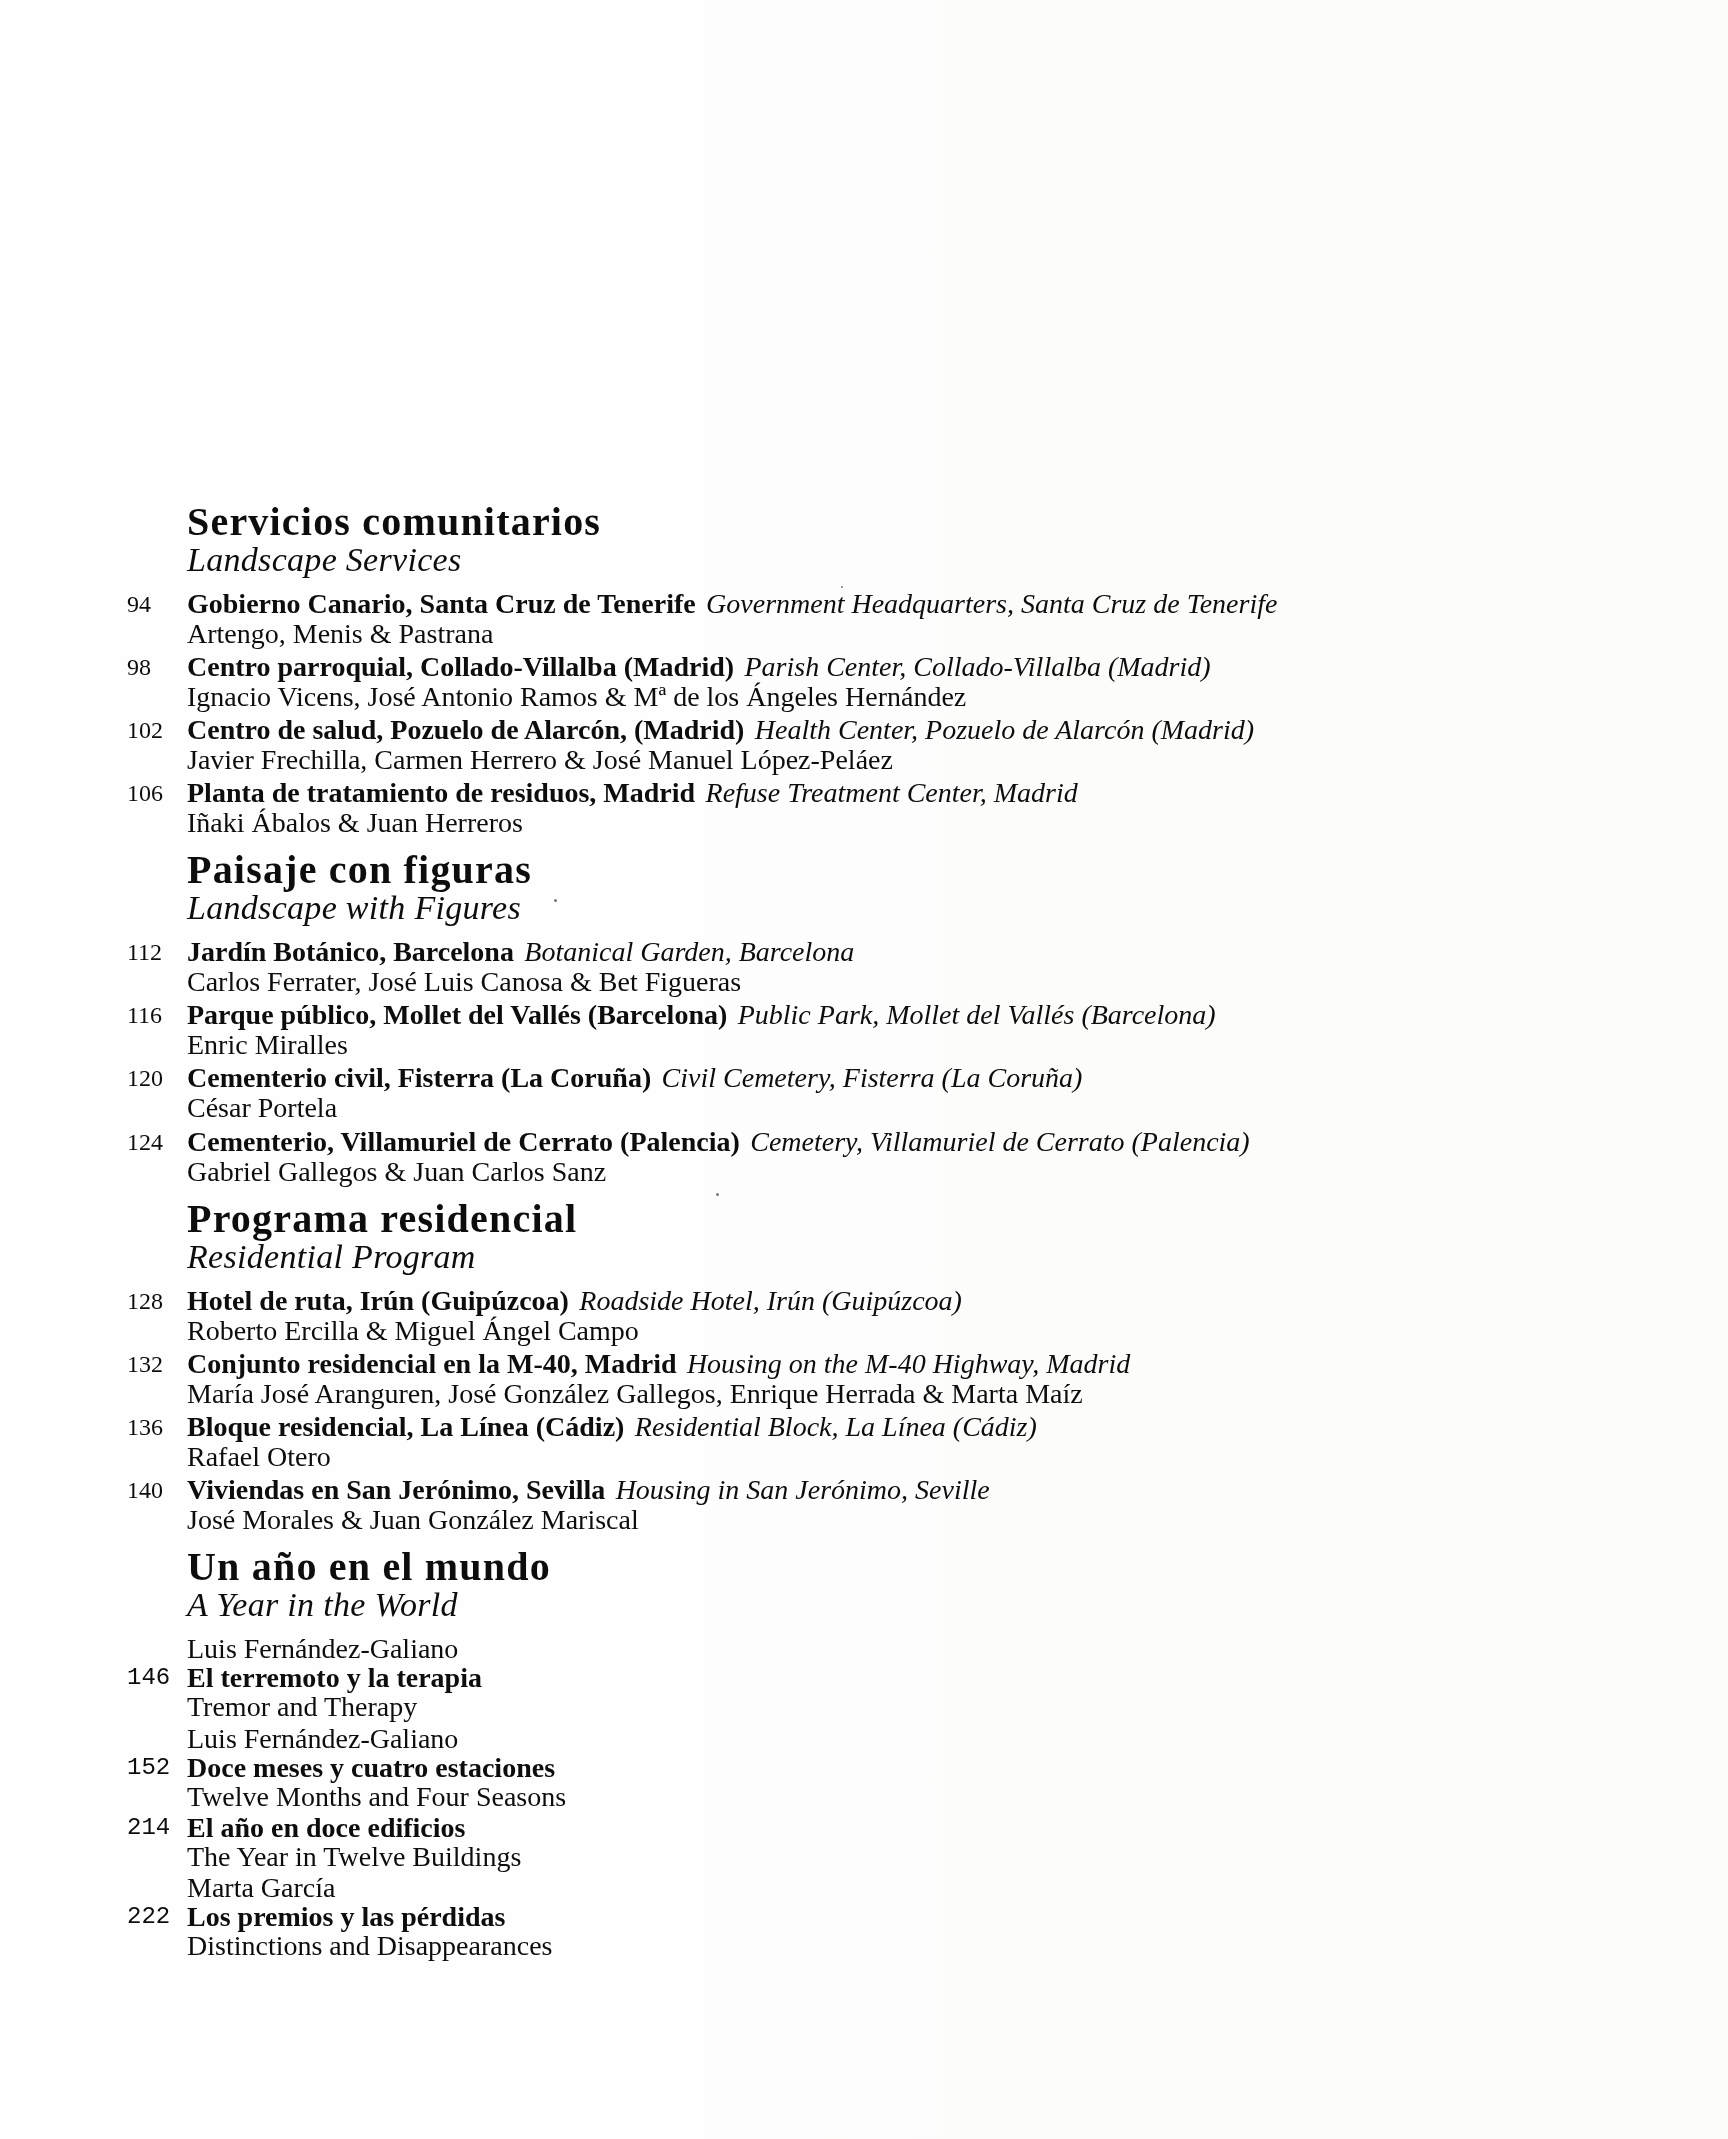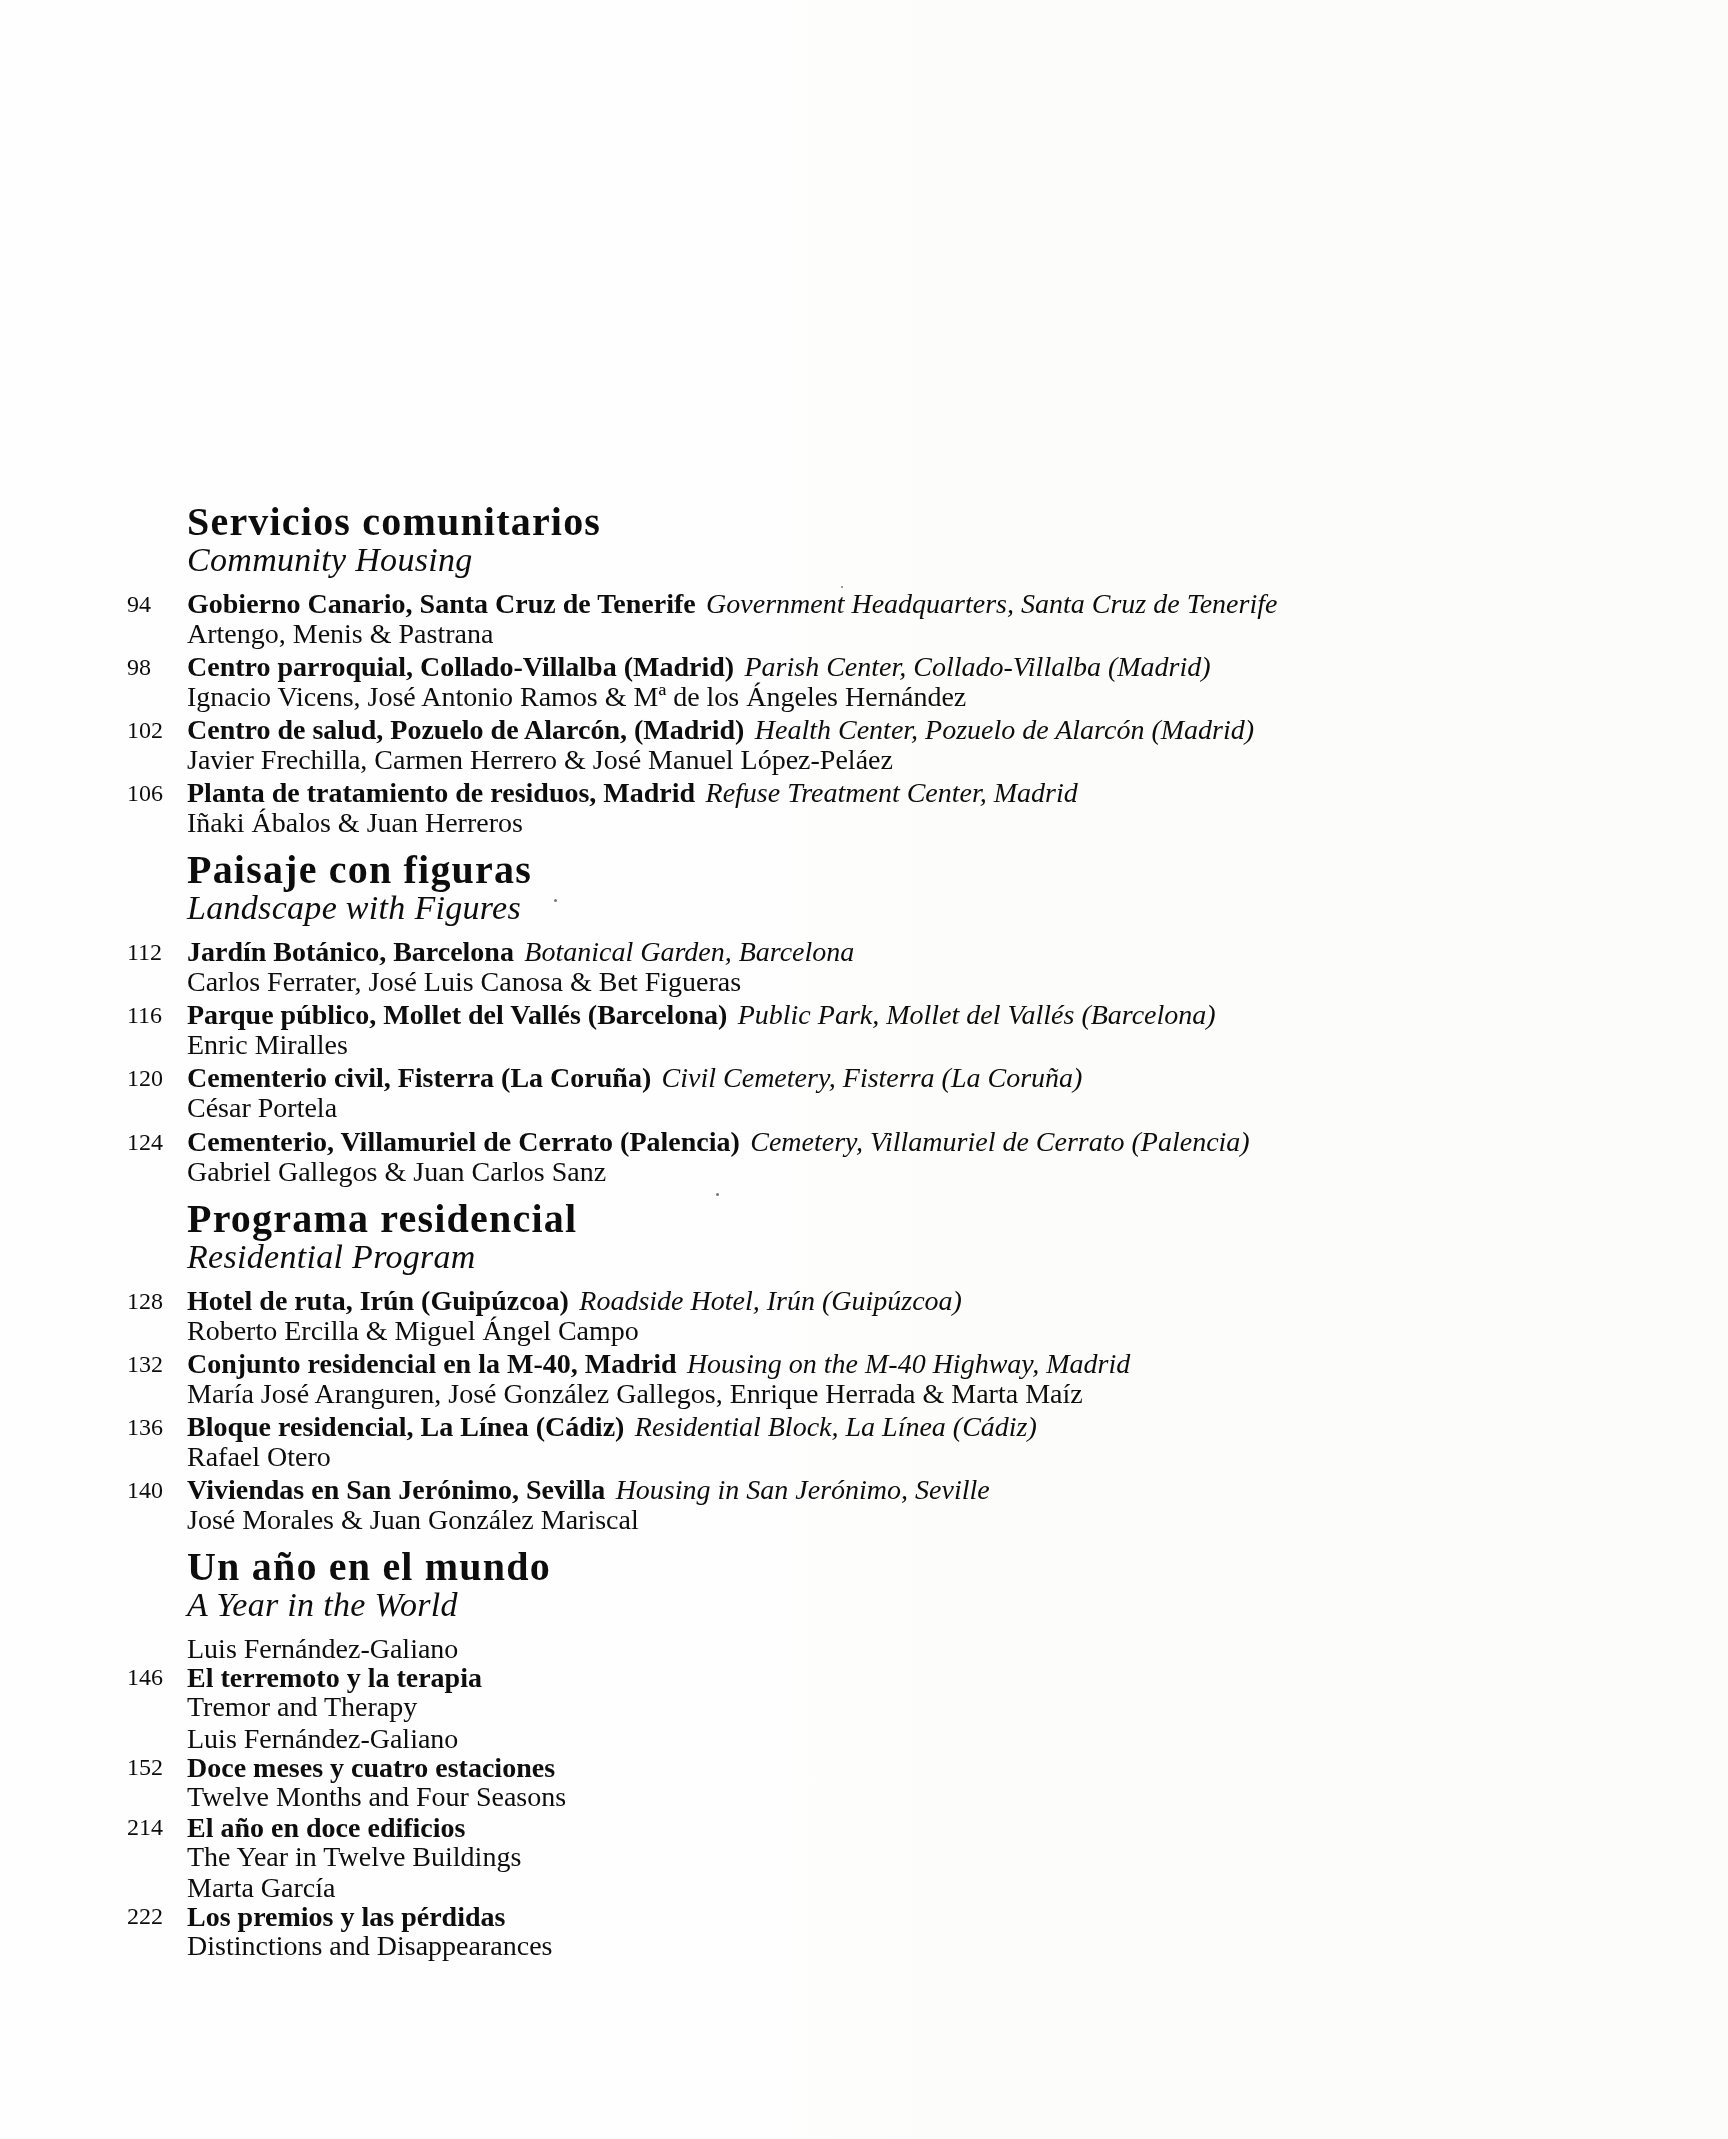--- a/index.html
+++ b/index.html
@@ -34,37 +34,37 @@
   .line { font-size: 28px; line-height: 30px; white-space: nowrap; }
   .num {
     position: absolute; left: -60px; top: 0; width: 49px;
     text-align: left; font-size: 24px; line-height: 30px;
   }
   .t-es { font-weight: bold; }
   .t-en { font-style: italic; padding-left: 10.4px; }
   .essays { margin-top: 1.2px; }
   .essay { position: relative; margin-bottom: 2.4px; }
   .essay .line { line-height: 29px; }
-  .essay .num { line-height: 29px; }
+  .essay .num { line-height: 29px; font-family: Liberation Mono, monospace; }
   .essay-en { }
   .speck {
     position: absolute; background: #777; border-radius: 50%;
   }
 </style>
 </head>
 <body>
 
 <div class="page-tint"></div>
 
 <div class="content">
 
   <div class="section">
     <div class="section-heading">
       <div class="h-es">Servicios comunitarios</div>
-      <div class="h-en">Community Housing</div>
+      <div class="h-en">Landscape Services</div>
     </div>
     <div class="entry">
       <span class="num">94</span>
       <div class="line"><span class="t-es">Gobierno Canario, Santa Cruz de Tenerife</span><span class="t-en">Government Headquarters, Santa Cruz de Tenerife</span></div>
       <div class="line authors">Artengo, Menis &amp; Pastrana</div>
     </div>
     <div class="entry">
       <span class="num">98</span>
       <div class="line"><span class="t-es">Centro parroquial, Collado-Villalba (Madrid)</span><span class="t-en">Parish Center, Collado-Villalba (Madrid)</span></div>
       <div class="line authors">Ignacio Vicens, José Antonio Ramos &amp; Mª de los Ángeles Hernández</div>

